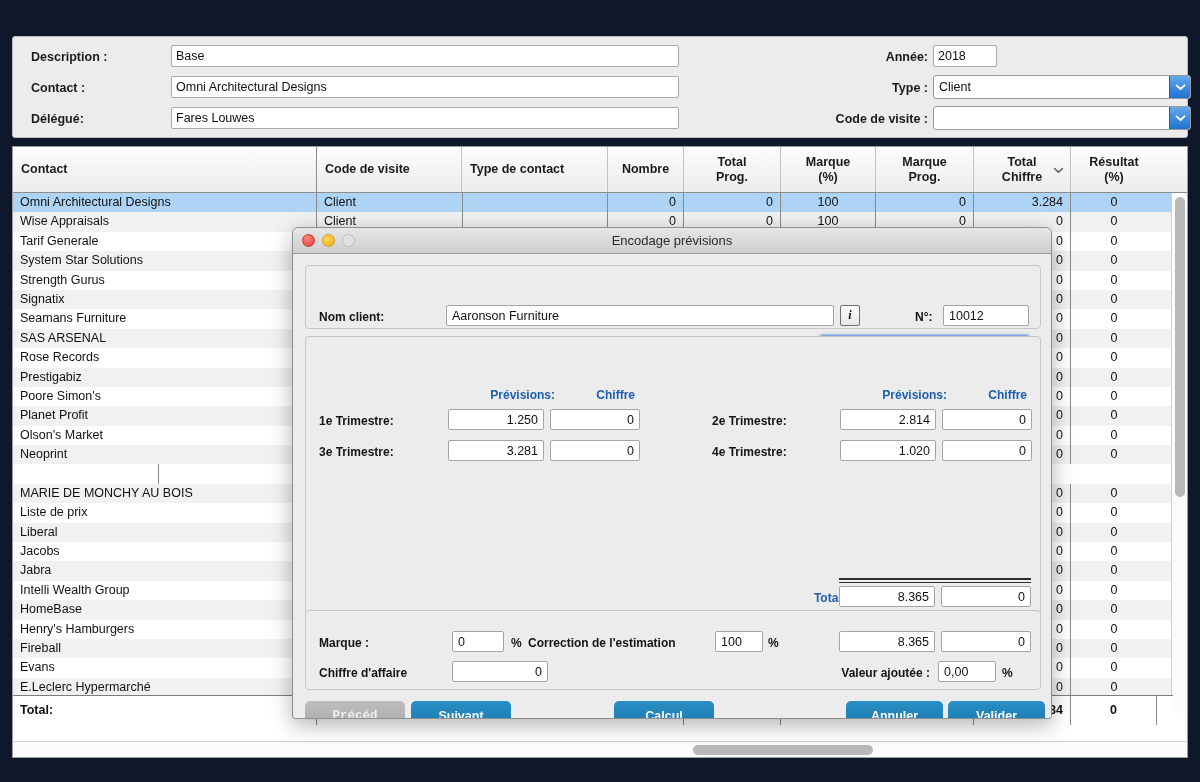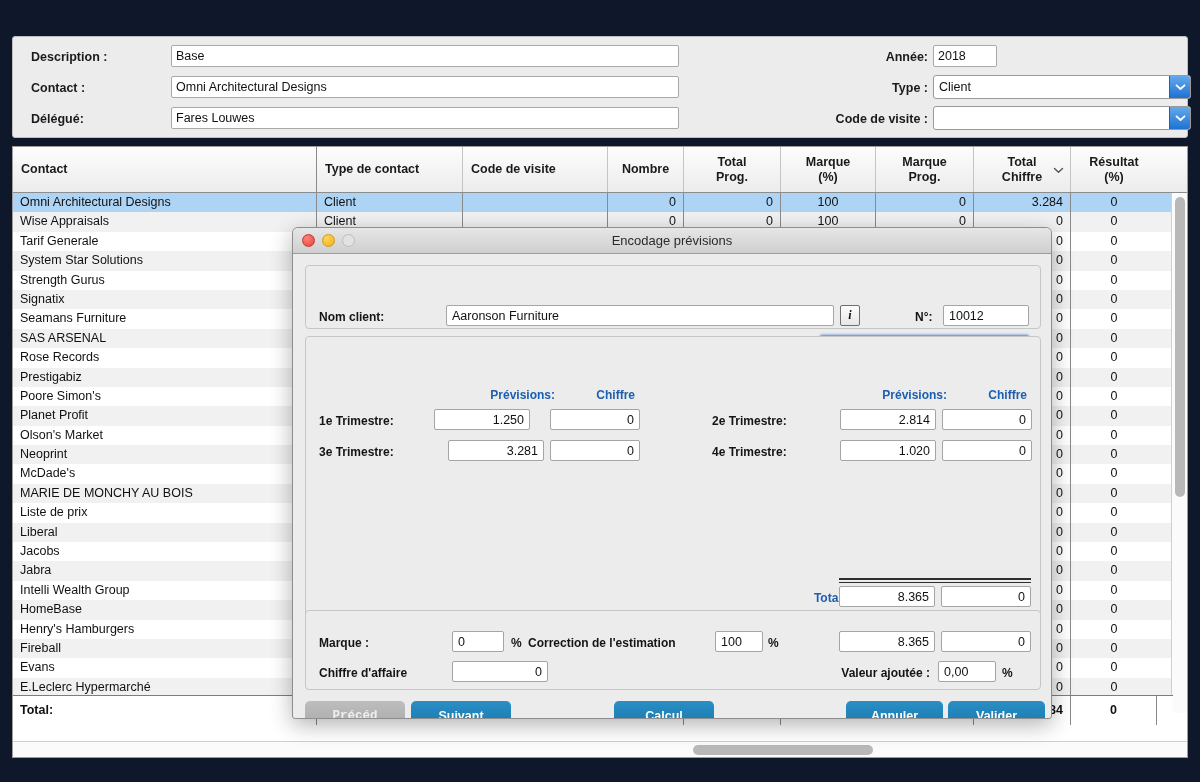--- a/index.html
+++ b/index.html
@@ -375,25 +375,25 @@
           </svg>
       </span>
     </div>
   </div>
 
   <div class="table-wrap">
     <div class="thead">
       <div class="th c0">
         <span>Contact</span>
       </div>
+      <div class="th c2">
+        <span>Code de visite</span>
+      </div>
       <div class="th c1">
         <span>Type de contact</span>
-      </div>
-      <div class="th c2">
-        <span>Code de visite</span>
       </div>
       <div class="th c3 center">
         <span>Nombre</span>
       </div>
       <div class="th c4 center">
         <span>
             <span class="th2">Total</span>
             <span class="th2">Prog.</span>
           </span>
       </div>
@@ -577,21 +577,20 @@
           <div class="td c1"></div>
           <div class="td c2"></div>
           <div class="td c3 num"></div>
           <div class="td c4 num"></div>
           <div class="td c5 ctr"></div>
           <div class="td c6 num"></div>
           <div class="td c7 num">0</div>
           <div class="td c8 ctr">0</div>
         </div>
         <div class="trow">
-          <div class="td c0">McDade's</div>
           <div class="td c1"></div>
           <div class="td c2"></div>
           <div class="td c3 num"></div>
           <div class="td c4 num"></div>
           <div class="td c5 ctr"></div>
           <div class="td c6 num"></div>
           <div class="td c7 num">0</div>
           <div class="td c8 ctr">0</div>
         </div>
         <div class="trow alt">
@@ -788,21 +787,21 @@
       </div>
 
       <div class="grp grp-mid"></div>
 
       <div class="dl blue" style="left:158px; top:131px; width:104px; text-align:right;">Prévisions:</div>
       <div class="dl blue" style="left:258px; top:131px; width:84px; text-align:right;">Chiffre</div>
       <div class="dl blue" style="left:550px; top:131px; width:104px; text-align:right;">Prévisions:</div>
       <div class="dl blue" style="left:650px; top:131px; width:84px; text-align:right;">Chiffre</div>
 
       <div class="dl" style="left:26px; top:157px;">1e Trimestre:</div>
-      <input class="di num" style="left: 141px; top: 155px; width: 96px;" value="1.250">
+      <input class="di num" style="left: 155px; top: 155px; width: 96px;" value="1.250">
       <input class="di num" style="left: 257px; top: 155px; width: 90px;" value="0">
 
       <div class="dl" style="left:419px; top:157px;">2e Trimestre:</div>
       <input class="di num" style="left: 547px; top: 155px; width: 96px; padding-left: 44px;" value="2.814">
       <input class="di num" style="left: 649px; top: 155px; width: 90px;" value="0">
 
       <div class="dl" style="left:26px; top:188px;">3e Trimestre:</div>
       <input class="di num" style="left: 155px; top: 186px; width: 96px;" value="3.281">
       <input class="di num" style="left: 257px; top: 186px; width: 90px;" value="0">
 

